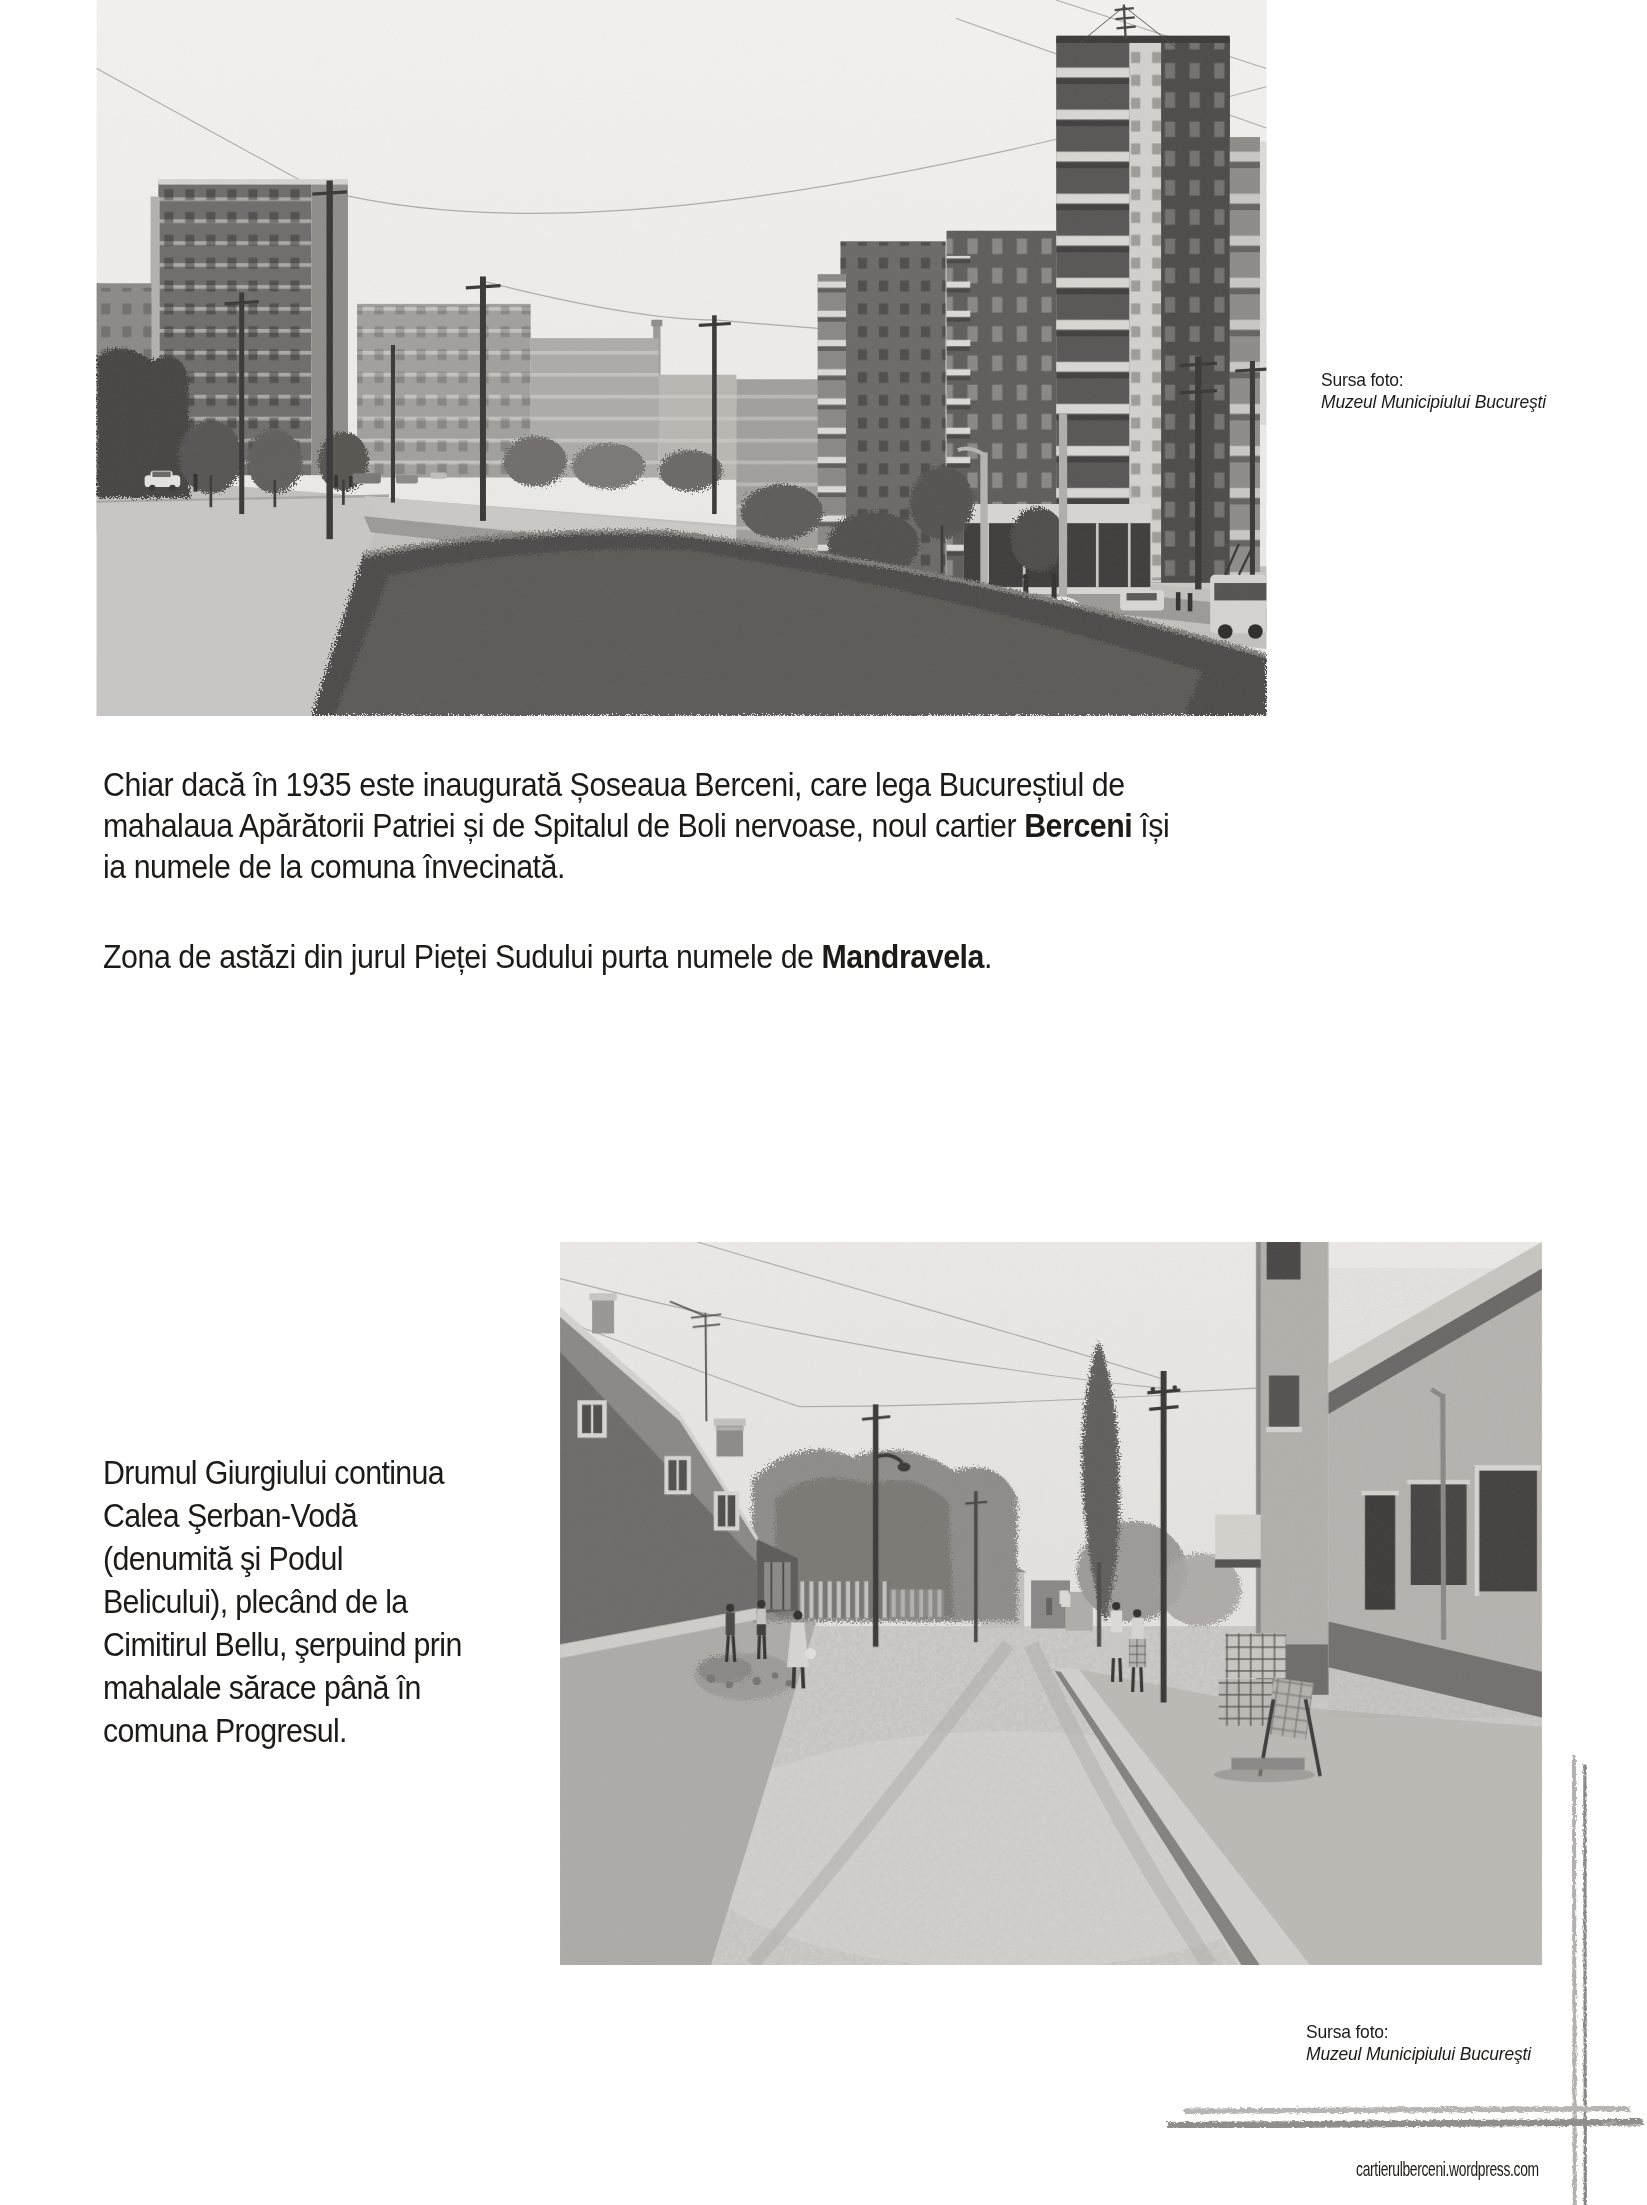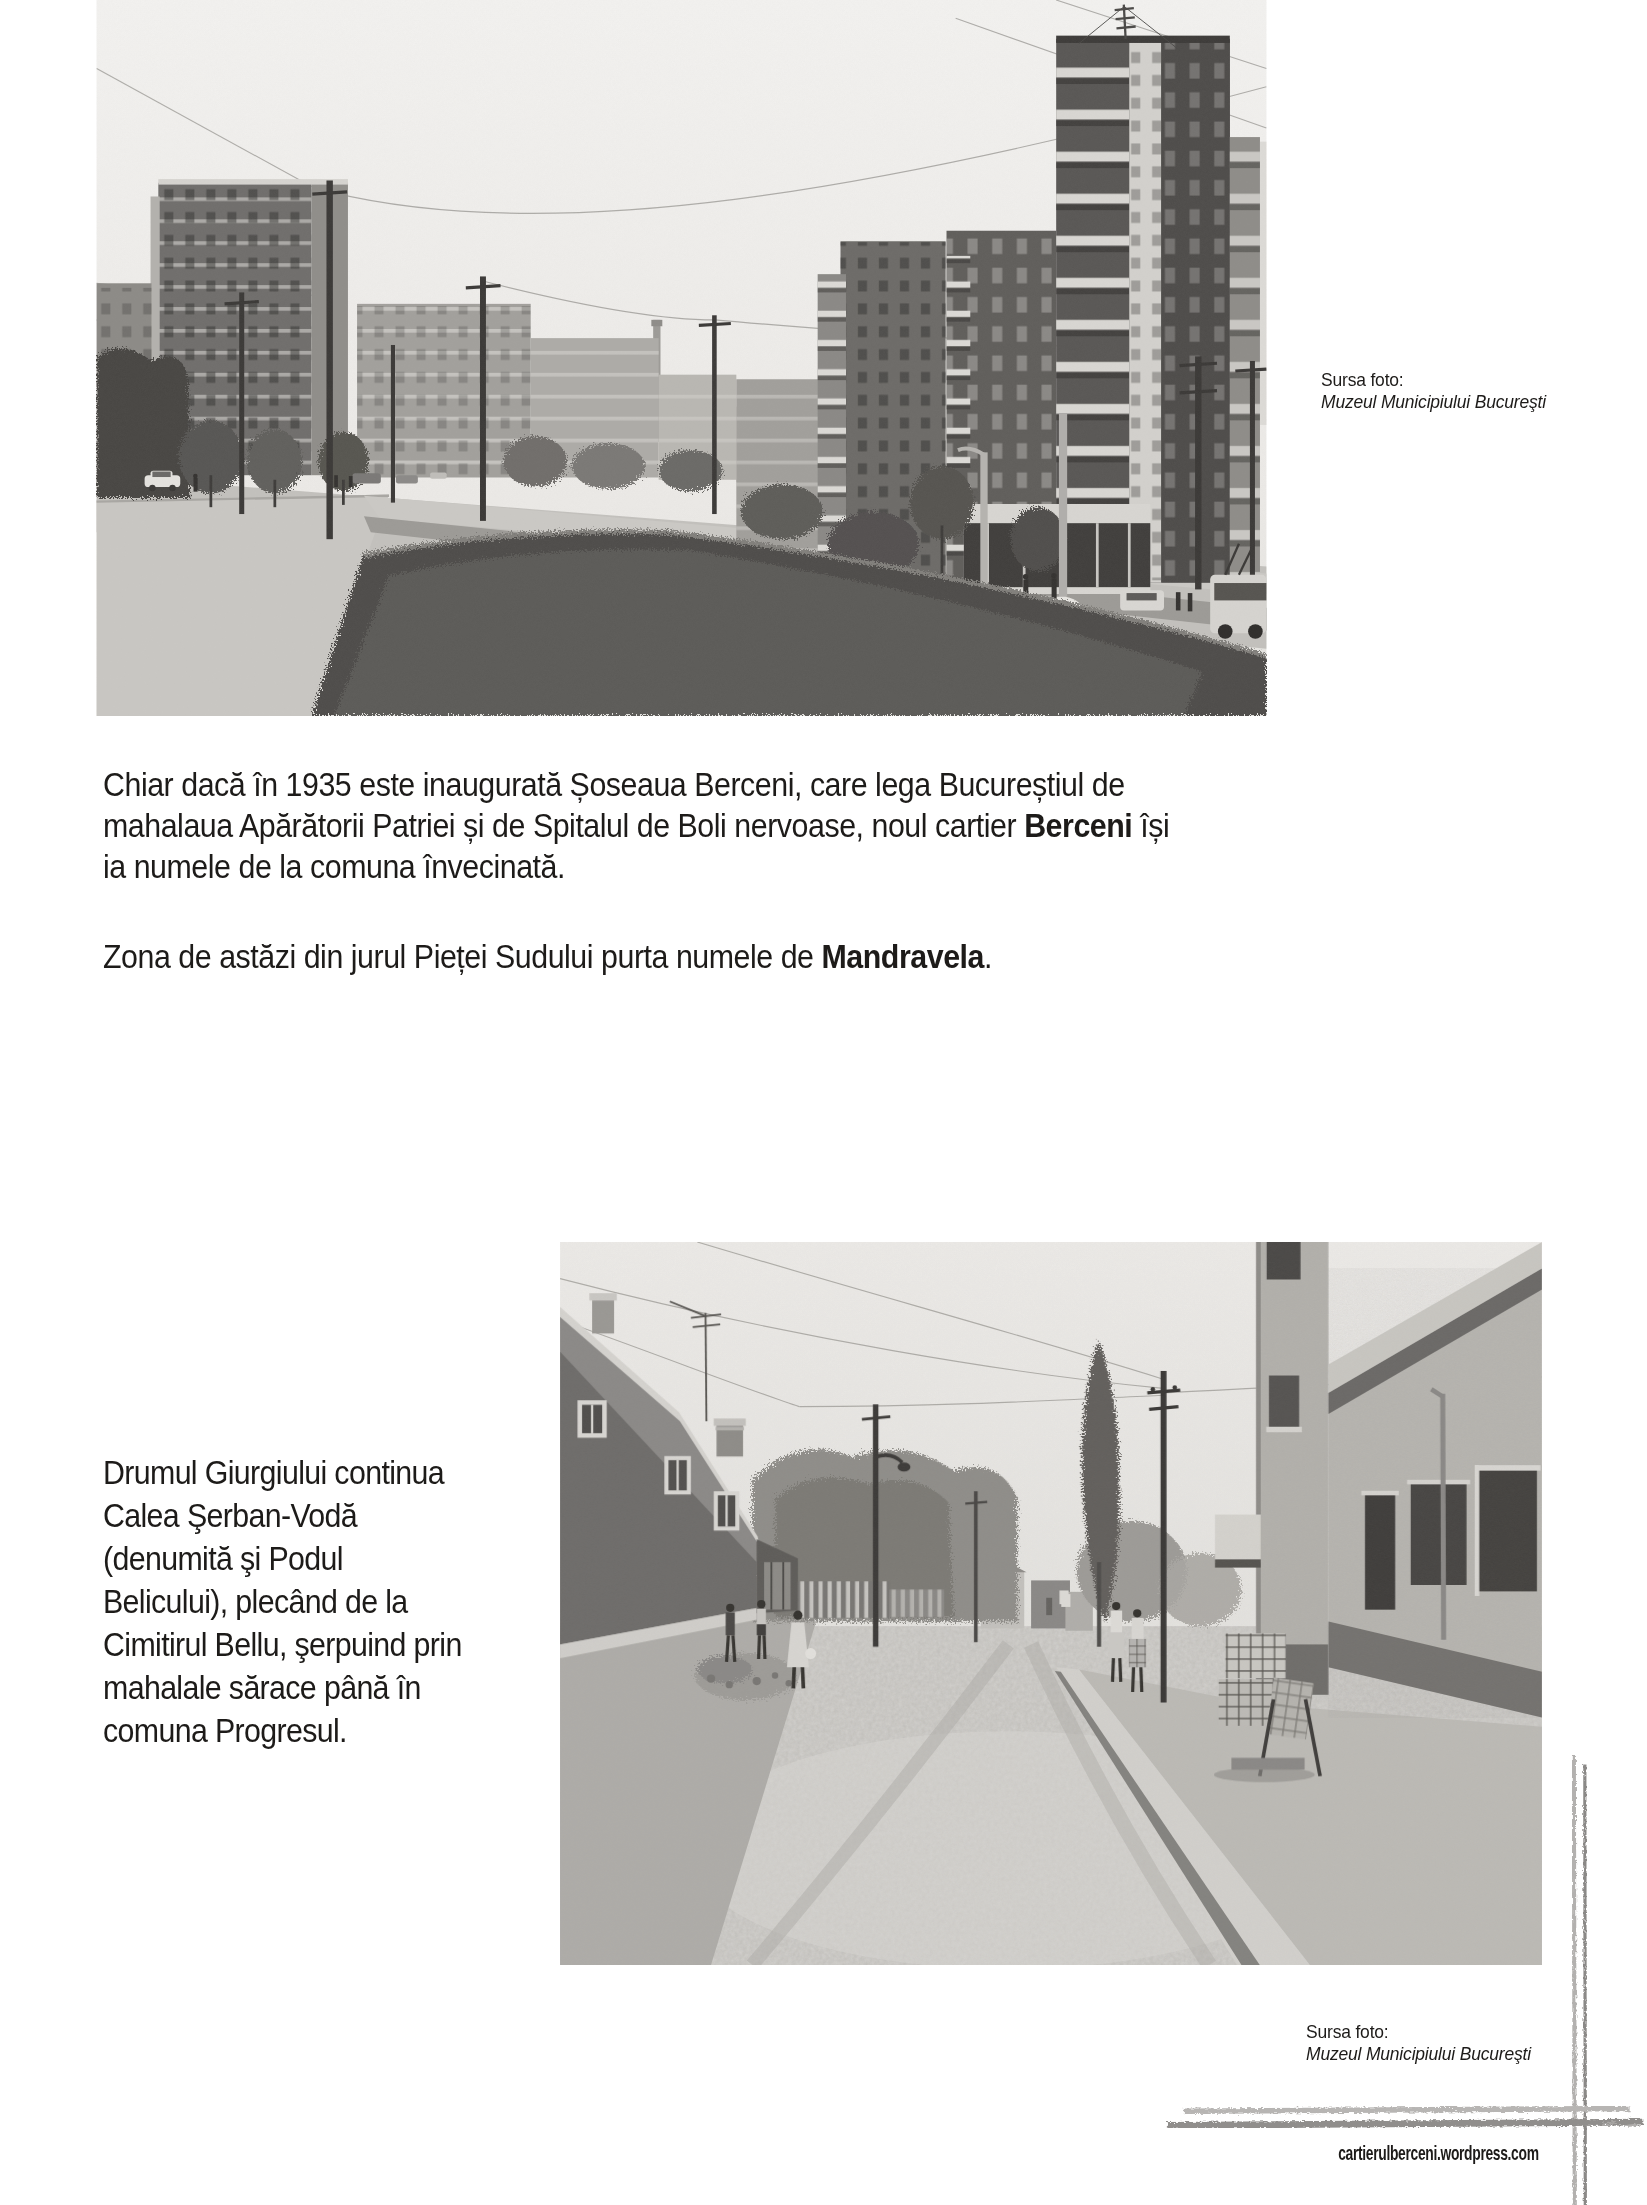--- a/index.html
+++ b/index.html
@@ -4,21 +4,21 @@
 <style>
   html,body{margin:0;padding:0;background:#ffffff;}
   .page{position:relative;width:1647px;height:2205px;background:#ffffff;overflow:hidden;
         font-family:"Liberation Sans","DejaVu Sans",sans-serif;color:#1d1b19;}
   .abs{position:absolute;}
   .photo{display:block;}
   .body-text{font-size:33px;line-height:41px;letter-spacing:-0.5px;transform:scaleX(.92);transform-origin:0 0;white-space:nowrap;}
   .side-text{font-size:33px;line-height:43px;letter-spacing:-0.7px;transform:scaleX(.92);transform-origin:0 0;white-space:nowrap;}
   .caption{font-size:19px;line-height:21.5px;letter-spacing:-0.2px;transform:scaleX(.92);transform-origin:0 0;white-space:nowrap;}
   .caption .credit{font-style:italic;}
-  .footer-url{font-size:21px;font-weight:bold;letter-spacing:-0.5px;white-space:nowrap;text-align:right;}
+  .footer-url{font-size:21px;font-weight:normal;letter-spacing:-0.5px;white-space:nowrap;text-align:right;margin-top:16px;}
   .footer-url .squeeze{display:inline-block;transform:scaleX(.66);transform-origin:100% 50%;}
   b{font-weight:bold;}
 </style>
 </head>
 <body>
 
 <div class="page">
 
   <svg class="abs photo" style="left:96px;top:0px" width="1171" height="716" viewBox="0 0 2560 1567">
     <defs>

